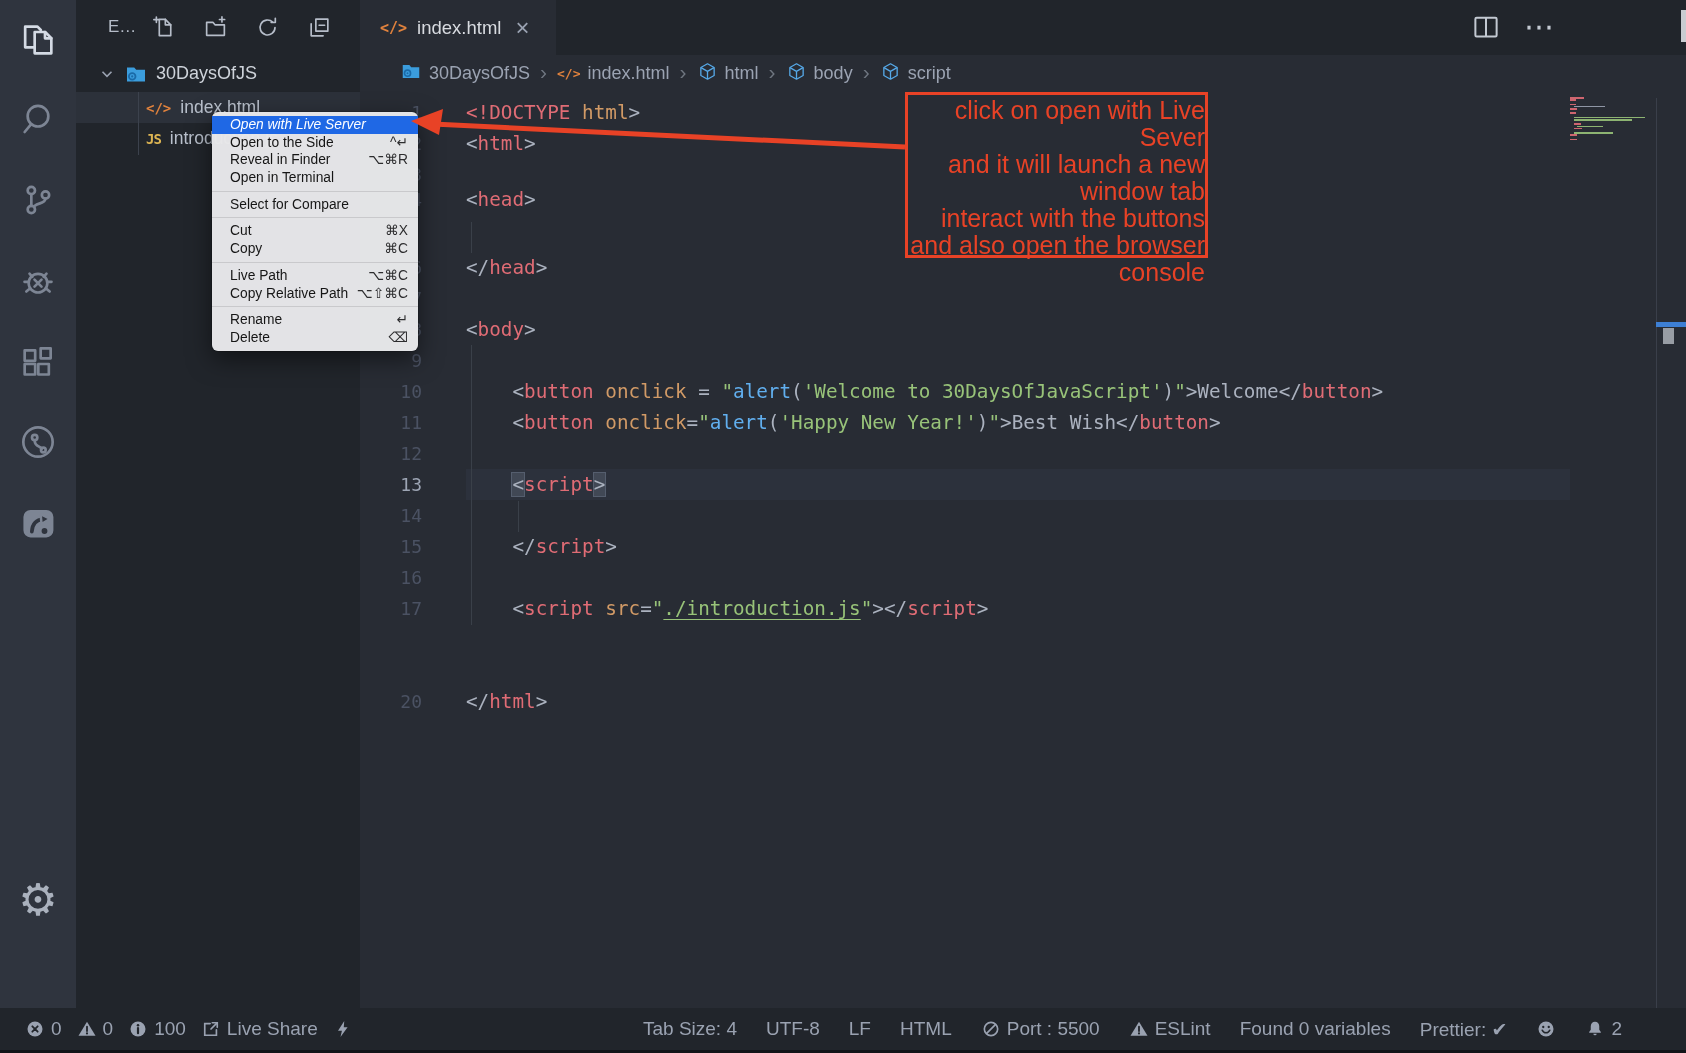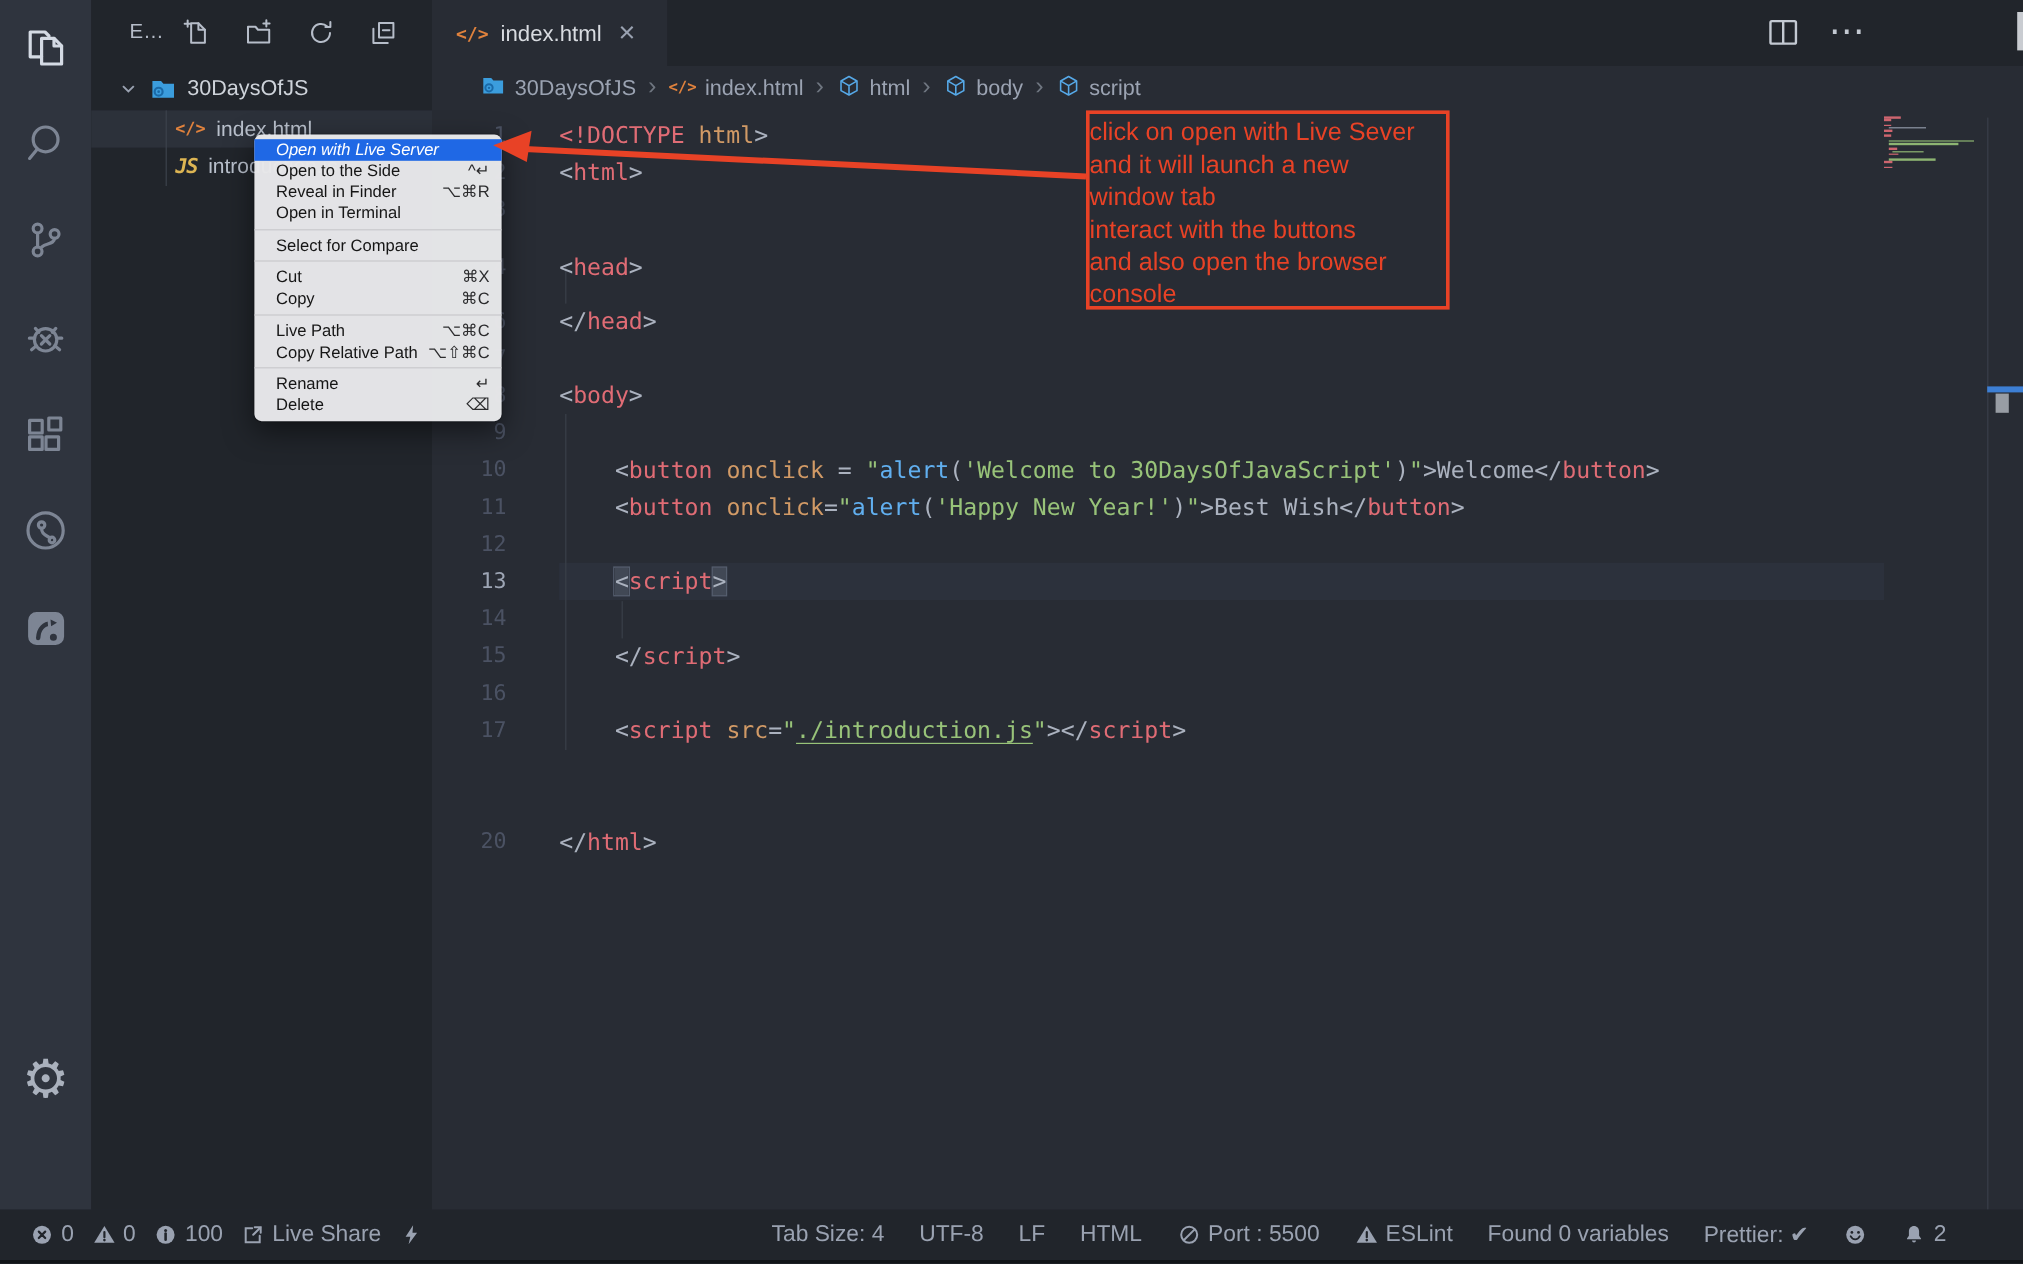--- a/index.html
+++ b/index.html
@@ -19,21 +19,21 @@
   .ex-act svg{width:25px;height:25px;fill:none;stroke:currentColor;stroke-width:1.6;stroke-linecap:round;stroke-linejoin:round;}
   .row{position:absolute;left:0;width:100%;height:31px;display:flex;align-items:center;}
   .row.sel{background:#2c313a;}
   .tree-indent-guide{position:absolute;left:62px;top:92px;width:1px;height:63px;background:#3c424d;}
   .chev{width:18px;height:18px;margin-left:22px;color:#9aa2b1;}
   .chev svg{width:18px;height:18px;fill:none;stroke:currentColor;stroke-width:1.8;}
   .folder-svg{width:24px;height:24px;margin-left:8px;}
   .root-label{margin-left:8px;font-size:18px;color:#ced3da;}
   .file-ic{margin-left:70px;font-weight:bold;font-family:"DejaVu Sans Mono",monospace;}
   .file-ic.html{color:#e0823d;font-size:14px;}
-  .file-ic.js{color:#ddb553;font-size:17px;letter-spacing:-1px;font-style:italic;}
+  .file-ic.js{color:#ddb553;font-size:14px;letter-spacing:-1px;}
   .file-label{margin-left:9px;font-size:17.5px;color:#b9c0cc;}
   
   #editor{position:absolute;left:360px;top:0;width:1326px;height:1008px;background:#282c34;}
   #tabbar{position:absolute;left:0;top:0;width:100%;height:55px;background:#21252b;}
   .tab{position:absolute;left:0;top:0;width:196px;height:55px;background:#282c34;display:flex;align-items:center;}
   .tab-ic{margin-left:20px;font-weight:bold;font-family:"DejaVu Sans Mono",monospace;font-size:15px;color:#e0823d;}
   .tab-label{margin-left:10px;font-size:18.5px;color:#d8dbe0;}
   .tab-close{margin-left:14px;font-size:24px;color:#9aa2b1;line-height:20px;}
   .tb-right{position:absolute;top:12px;color:#c3c9d2;}
   .tb-right svg{width:30px;height:30px;fill:none;stroke:currentColor;stroke-width:1.6;}
@@ -77,21 +77,21 @@
                border-radius:6px;box-shadow:0 8px 24px rgba(0,0,0,.5),0 0 0 1px rgba(0,0,0,.15);
                padding:4px 0;z-index:50;font-size:13.8px;color:#161616;}
   .mi{height:17.7px;line-height:17.7px;display:flex;padding:0 10px 0 18px;}
   .mi .lab{flex:1;}
   .mi .sc{color:#2c2c2e;}
   .mi.hl{background:var(--menu-blue,#1f68e5);color:#fff;font-style:italic;}
   .msep{height:1px;background:#c9c9cc;margin:4px 0;}
   
   #annotation{position:absolute;left:905px;top:92px;width:303px;height:166px;border:3px solid var(--red,#e84226);
               z-index:55;box-sizing:border-box;}
-  #annotation .txt{width:100%;text-align:left;font-size:21px;line-height:27px;color:var(--red,#e84226);
+  #annotation .txt{width:100%;text-align:right;font-size:25px;line-height:27px;color:var(--red,#e84226);
                    white-space:pre-line;padding-top:2px;}
   #arrow{position:absolute;left:405px;top:98px;z-index:60;pointer-events:none;}
 </style>
 </head>
 <body>
 
 <div id="app">
 
   <div id="activitybar">
       <div class="ab-icon active" style="top: 20px;">
@@ -316,21 +316,21 @@
       </div>
 
     <div id="cur-line"></div>
     <div class="guide" style="left:111px;top:222px;height:31px;"></div>
     <div class="guide" style="left:111px;top:345px;height:280px;"></div>
     <div class="guide" style="left:158px;top:501px;height:31px;"></div>
     <div id="code">
         <div class="cl" style="top: 97px;"><span class="ln">1</span><span class="ct"><span class="tk-t">&lt;!DOCTYPE</span><span class="tk-a"> html</span><span class="tk-p">&gt;</span></span></div>
         <div class="cl" style="top: 128px;"><span class="ln">2</span><span class="ct"><span class="tk-p">&lt;</span><span class="tk-t">html</span><span class="tk-p">&gt;</span></span></div>
         <div class="cl" style="top: 159px;"><span class="ln">3</span><span class="ct"></span></div>
-        <div class="cl" style="top: 207px;"><span class="ln">4</span><span class="ct"><span class="tk-p">&lt;</span><span class="tk-t">head</span><span class="tk-p">&gt;</span></span></div>
+        <div class="cl" style="top: 184px;"><span class="ln">4</span><span class="ct"><span class="tk-p">&lt;</span><span class="tk-t">head</span><span class="tk-p">&gt;</span></span></div>
         <div class="cl" style="top: 252px;"><span class="ln">6</span><span class="ct"><span class="tk-p">&lt;/</span><span class="tk-t">head</span><span class="tk-p">&gt;</span></span></div>
         <div class="cl" style="top: 283px;"><span class="ln">7</span><span class="ct"></span></div>
         <div class="cl" style="top: 314px;"><span class="ln">8</span><span class="ct"><span class="tk-p">&lt;</span><span class="tk-t">body</span><span class="tk-p">&gt;</span></span></div>
         <div class="cl" style="top: 345px;"><span class="ln">9</span><span class="ct"></span></div>
         <div class="cl" style="top: 376px;"><span class="ln">10</span><span class="ct"><span class="tk-w">    </span><span class="tk-p">&lt;</span><span class="tk-t">button</span><span class="tk-w"> </span><span class="tk-a">onclick</span><span class="tk-p"> = </span><span class="tk-s">"</span><span class="tk-f">alert</span><span class="tk-p">(</span><span class="tk-s">'Welcome to 30DaysOfJavaScript'</span><span class="tk-p">)</span><span class="tk-s">"</span><span class="tk-p">&gt;</span><span class="tk-x">Welcome</span><span class="tk-p">&lt;/</span><span class="tk-t">button</span><span class="tk-p">&gt;</span></span></div>
         <div class="cl" style="top: 407px;"><span class="ln">11</span><span class="ct"><span class="tk-w">    </span><span class="tk-p">&lt;</span><span class="tk-t">button</span><span class="tk-w"> </span><span class="tk-a">onclick</span><span class="tk-p">=</span><span class="tk-s">"</span><span class="tk-f">alert</span><span class="tk-p">(</span><span class="tk-s">'Happy New Year!'</span><span class="tk-p">)</span><span class="tk-s">"</span><span class="tk-p">&gt;</span><span class="tk-x">Best Wish</span><span class="tk-p">&lt;/</span><span class="tk-t">button</span><span class="tk-p">&gt;</span></span></div>
         <div class="cl" style="top: 438px;"><span class="ln">12</span><span class="ct"></span></div>
         <div class="cl active" style="top: 469px;"><span class="ln">13</span><span class="ct"><span class="tk-w">    </span><span class="tk-pb">&lt;</span><span class="tk-t">script</span><span class="tk-pb">&gt;</span></span></div>
         <div class="cl" style="top: 500px;"><span class="ln">14</span></div>
         <div class="cl" style="top: 531px;"><span class="ln">15</span><span class="ct"><span class="tk-w">    </span><span class="tk-p">&lt;/</span><span class="tk-t">script</span><span class="tk-p">&gt;</span></span></div>

